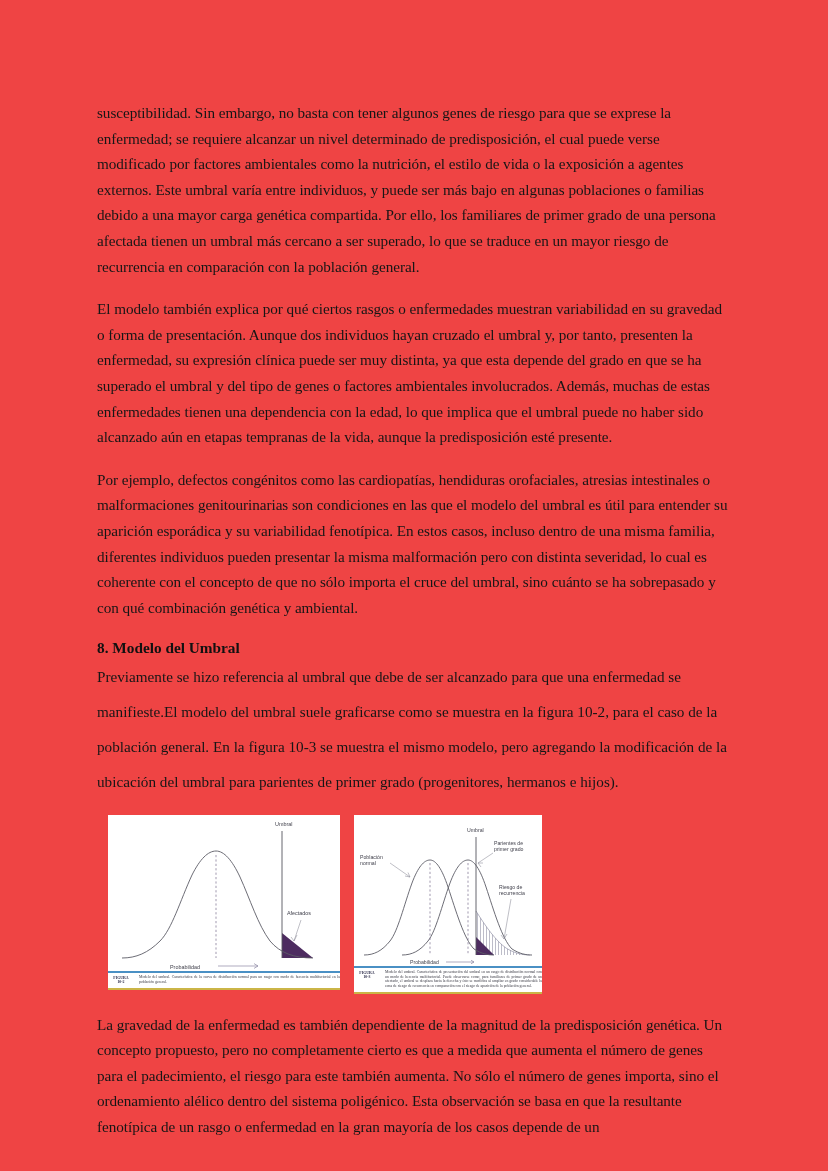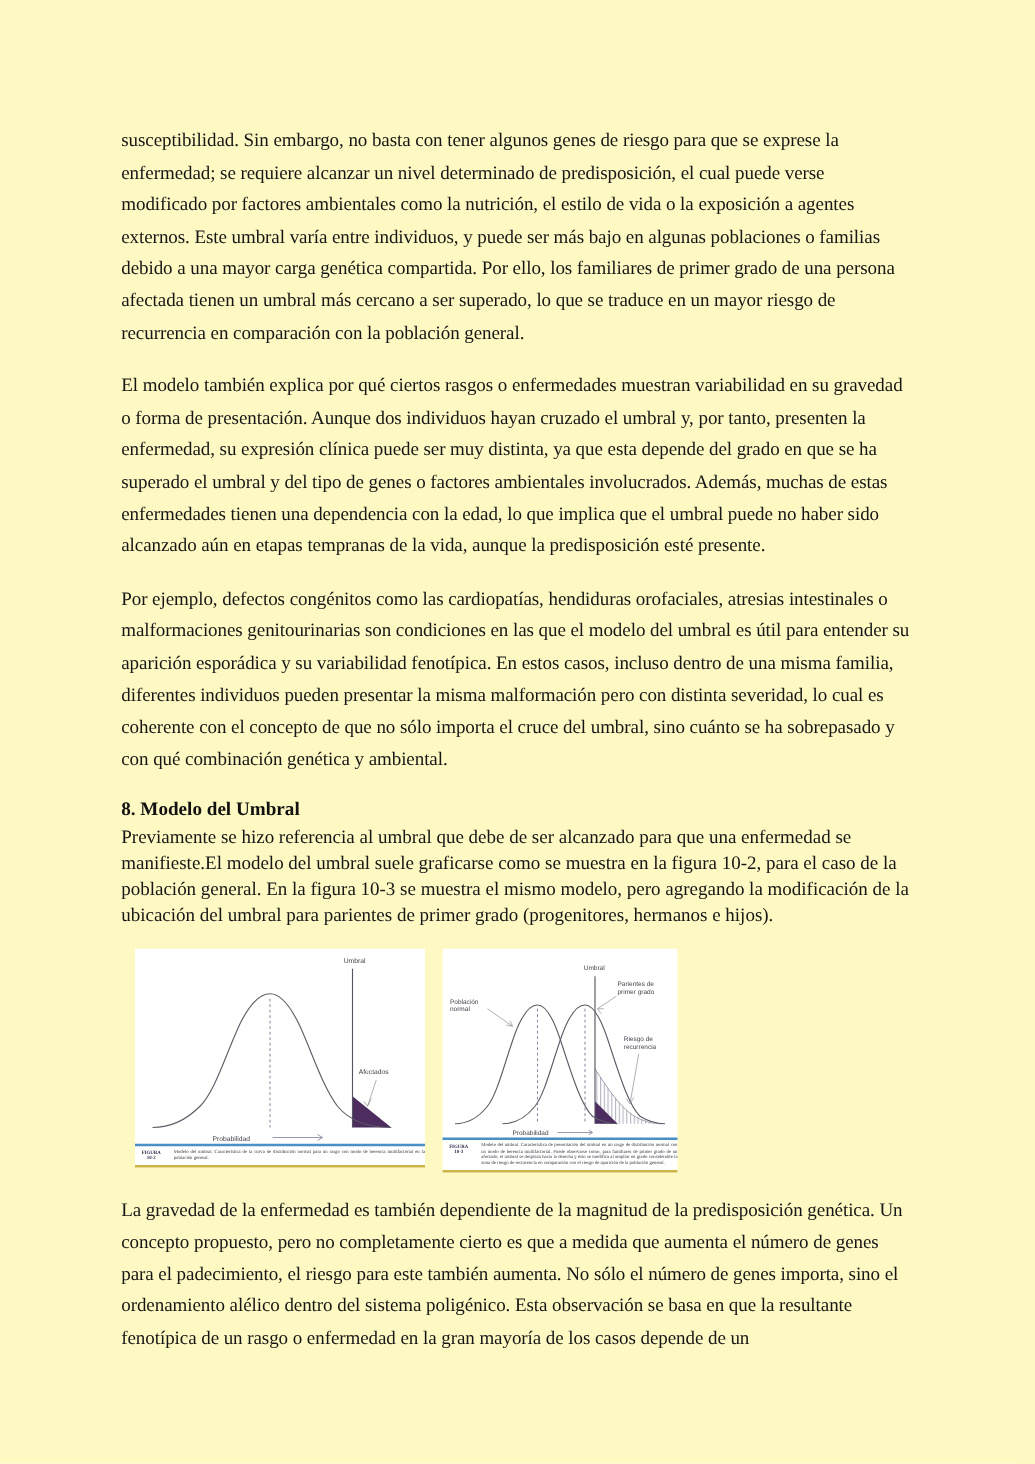--- a/index.html
+++ b/index.html
@@ -14,21 +14,21 @@
     position: relative;
     font-family: "Liberation Serif", "DejaVu Serif", serif;
     color: #1a1a1a;
     overflow: hidden;
   }
   .page {
     position: absolute;
     left: 0; top: 0;
     width: 828px;
     height: 1171px;
-    background: #fef9c3;
+    background: #ef4444;
   }
   .content {
     position: absolute;
     left: 97px;
     top: 100px;
     width: 634px;
   }
   p.body-text {
     font-size: 15.2px;
     line-height: 25.6px;
@@ -39,21 +39,21 @@
   }
   h2.section-heading {
     font-size: 15.3px;
     line-height: 22px;
     font-weight: bold;
     margin: 0 0 0 0;
     color: #111111;
   }
   p.after-heading {
     font-size: 15.2px;
-    line-height: 21px;
+    line-height: 35px;
     margin: 0 0 0 0;
     color: #161616;
   }
 
   
   .figures-row {
     margin-top: 16px;
     display: flex;
     justify-content: flex-start;
     align-items: flex-start;

